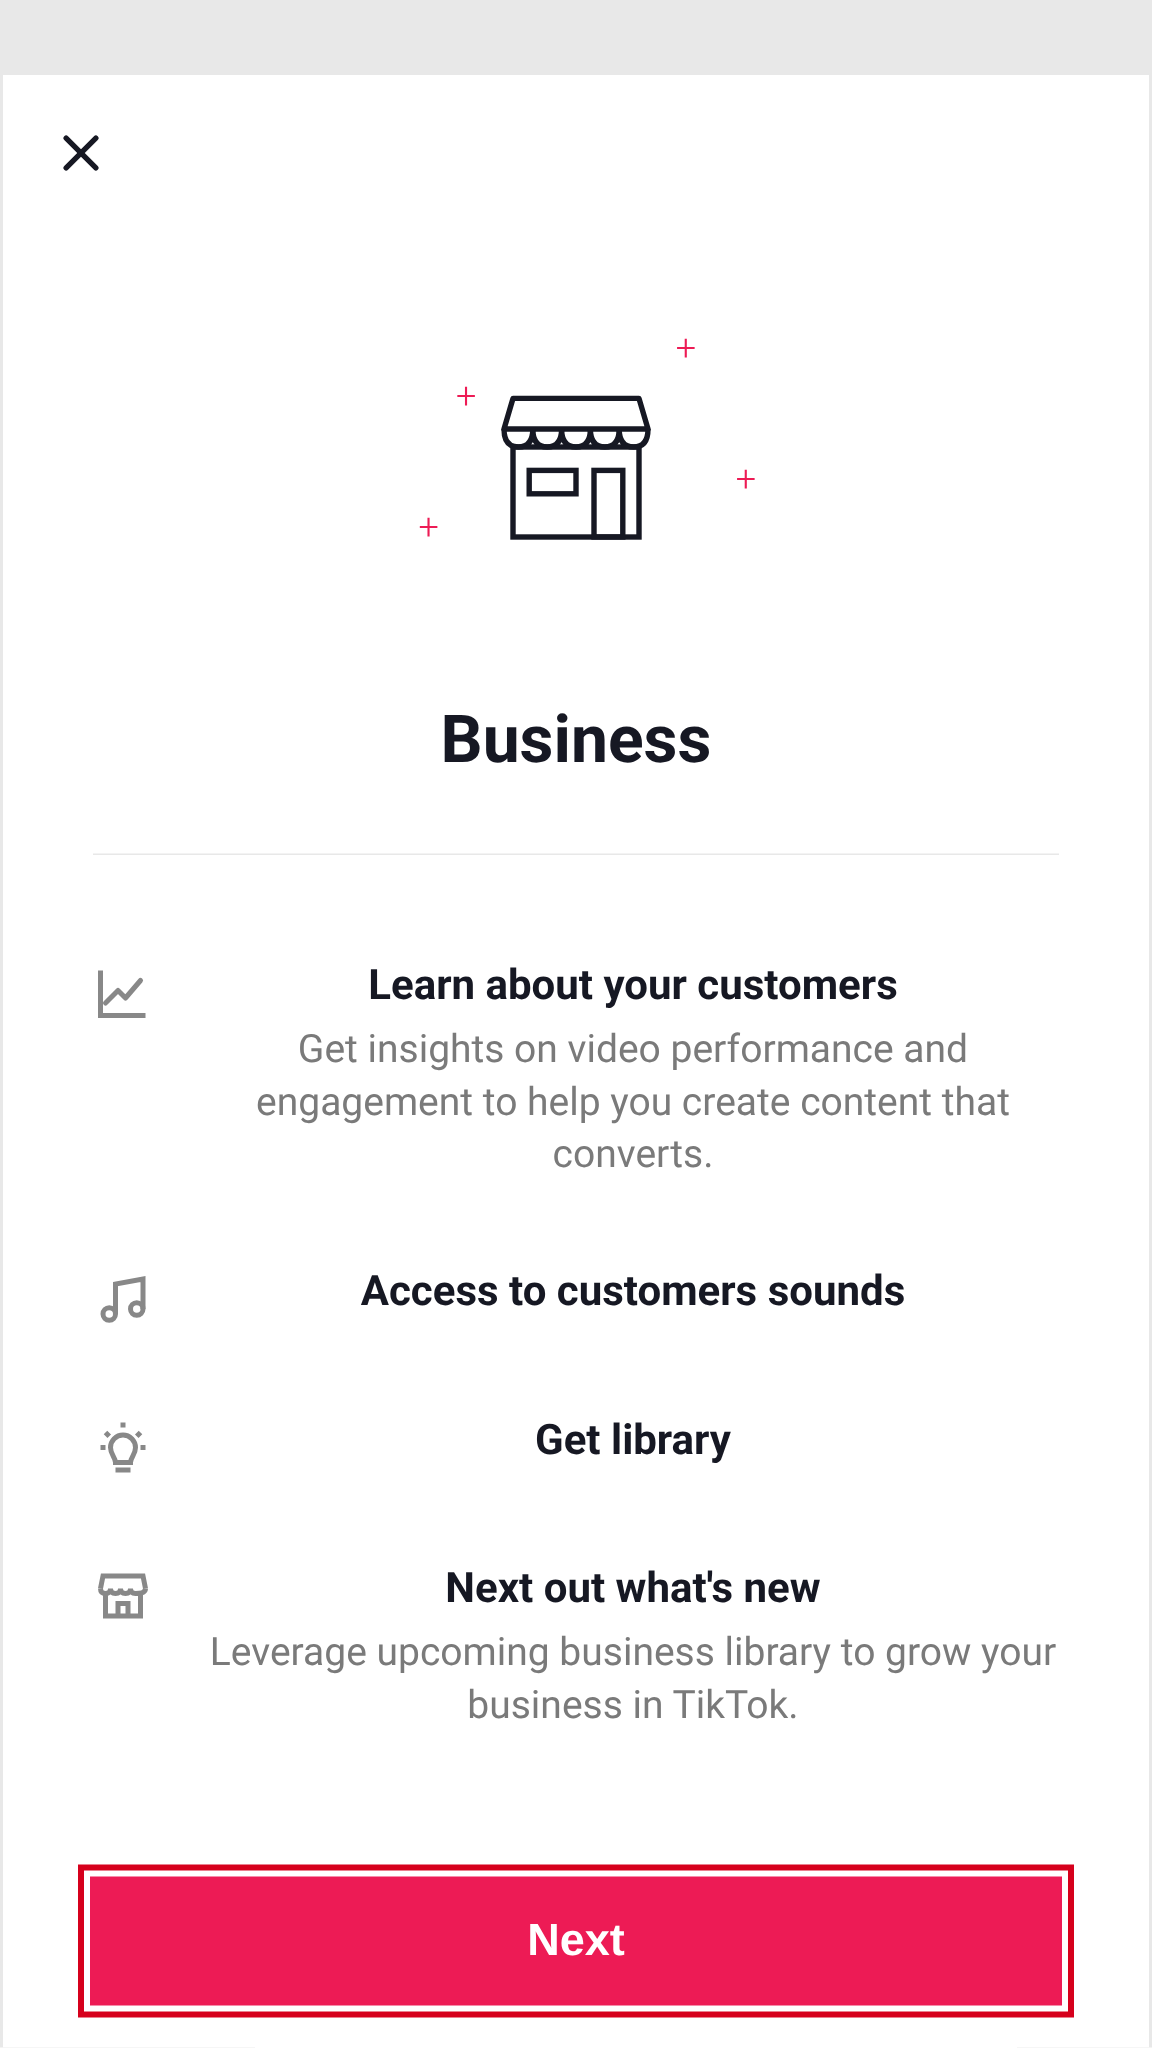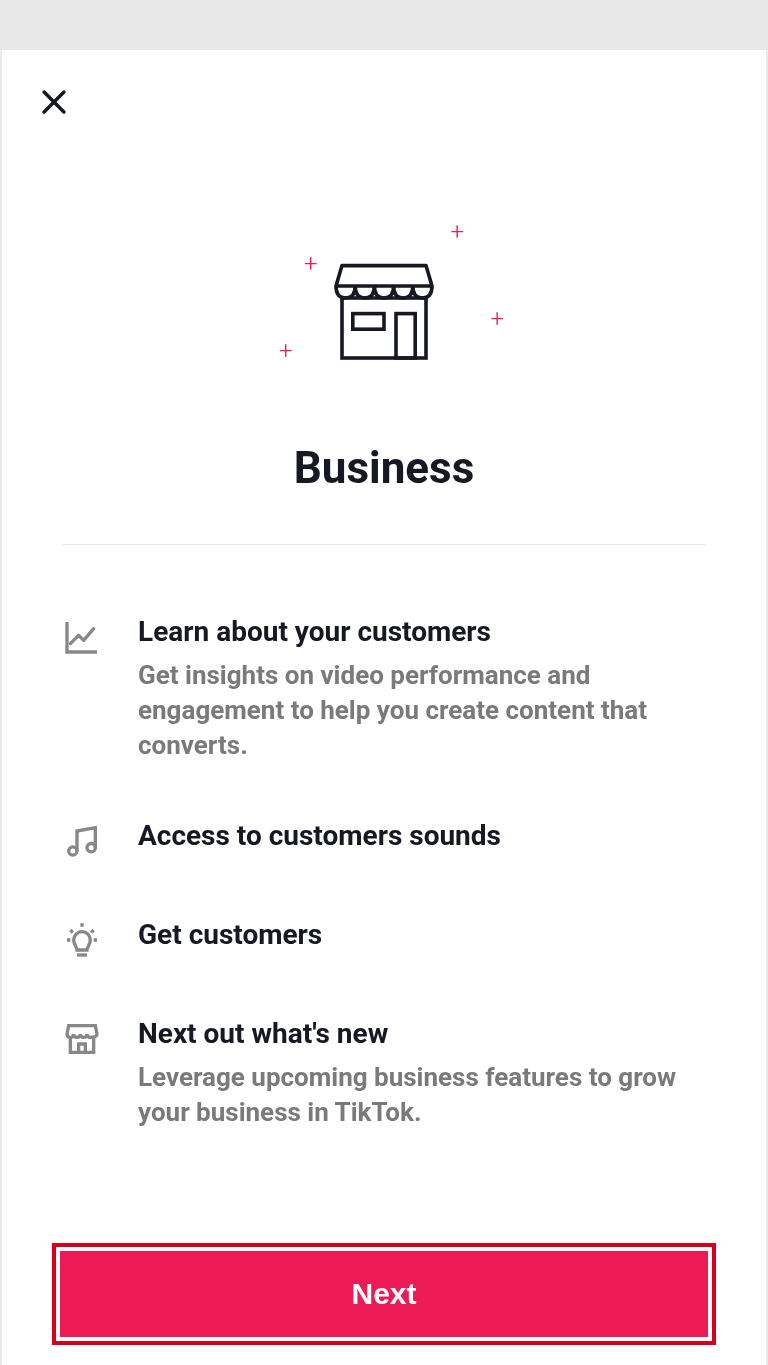--- a/index.html
+++ b/index.html
@@ -64,21 +64,21 @@
       font-weight: 300;
     }
     .sparkle1 { top: 8px; right: 50px; }
     .sparkle2 { top: 40px; left: 50px; }
     .sparkle3 { top: 95px; right: 10px; }
     .sparkle4 { bottom: 45px; left: 25px; }
     .page-title {
       font-size: 44px;
       font-weight: 700;
       color: #161823;
-      margin-top: 32px;
+      margin-top: 57px;
     }
     .divider {
       height: 1px;
       background: #e8e8e8;
       margin: 0 60px;
     }
     .features-section {
       padding: 70px 60px 0 60px;
       flex: 1;
     }
@@ -89,30 +89,31 @@
     .feature-icon {
       width: 40px;
       height: 40px;
       flex-shrink: 0;
       margin-right: 36px;
       margin-top: 2px;
       color: #888888;
     }
     .feature-content {
       flex: 1;
+      text-align: center;
     }
     .feature-title {
       font-size: 28px;
       font-weight: 700;
       color: #161823;
       margin-bottom: 10px;
     }
     .feature-desc {
       font-size: 26px;
-      font-weight: 700;
+      font-weight: 400;
       color: #7a7a7a;
       line-height: 1.35;
     }
     .button-container {
       padding: 0 50px 20px 50px;
     }
     .next-button-wrapper {
       border: 4px solid #d6001c;
       padding: 4px;
     }
@@ -195,36 +196,36 @@
 
     <div class="feature-item">
       <div class="feature-icon">
         <svg width="40" height="40" viewBox="0 0 24 24" fill="none" stroke="#888888" stroke-width="2">
           <path d="M12 2 L12 4 M5 6 L6.5 7.5 M19 6 L17.5 7.5 M3 12 L5 12 M19 12 L21 12"></path>
           <path d="M9 18 C9 16 7 15 7 12 A5 5 0 0 1 17 12 C17 15 15 16 15 18 Z"></path>
           <path d="M9 21 L15 21"></path>
         </svg>
       </div>
       <div class="feature-content">
-        <div class="feature-title">Get customers</div>
+        <div class="feature-title">Get library</div>
       </div>
     </div>
 
     <div class="feature-item">
       <div class="feature-icon">
         <svg width="40" height="40" viewBox="0 0 24 24" fill="none" stroke="#888888" stroke-width="2">
           <path d="M3 9 L4 4 L20 4 L21 9"></path>
           <path d="M3 9 Q3 11 5 11 Q7 11 7 9 Q7 11 9 11 Q11 11 11 9 Q11 11 13 11 Q15 11 15 9 Q15 11 17 11 Q21 11 21 9"></path>
           <path d="M5 11 L5 20 L19 20 L19 11"></path>
           <path d="M10 20 L10 15 L14 15 L14 20"></path>
         </svg>
       </div>
       <div class="feature-content">
         <div class="feature-title">Next out what's new</div>
-        <div class="feature-desc">Leverage upcoming business features to grow your business in TikTok.</div>
+        <div class="feature-desc">Leverage upcoming business library to grow your business in TikTok.</div>
       </div>
     </div>
 
   </div>
 
   <div class="button-container">
     <div class="next-button-wrapper">
       <button class="next-button">Next</button>
     </div>
   </div>

